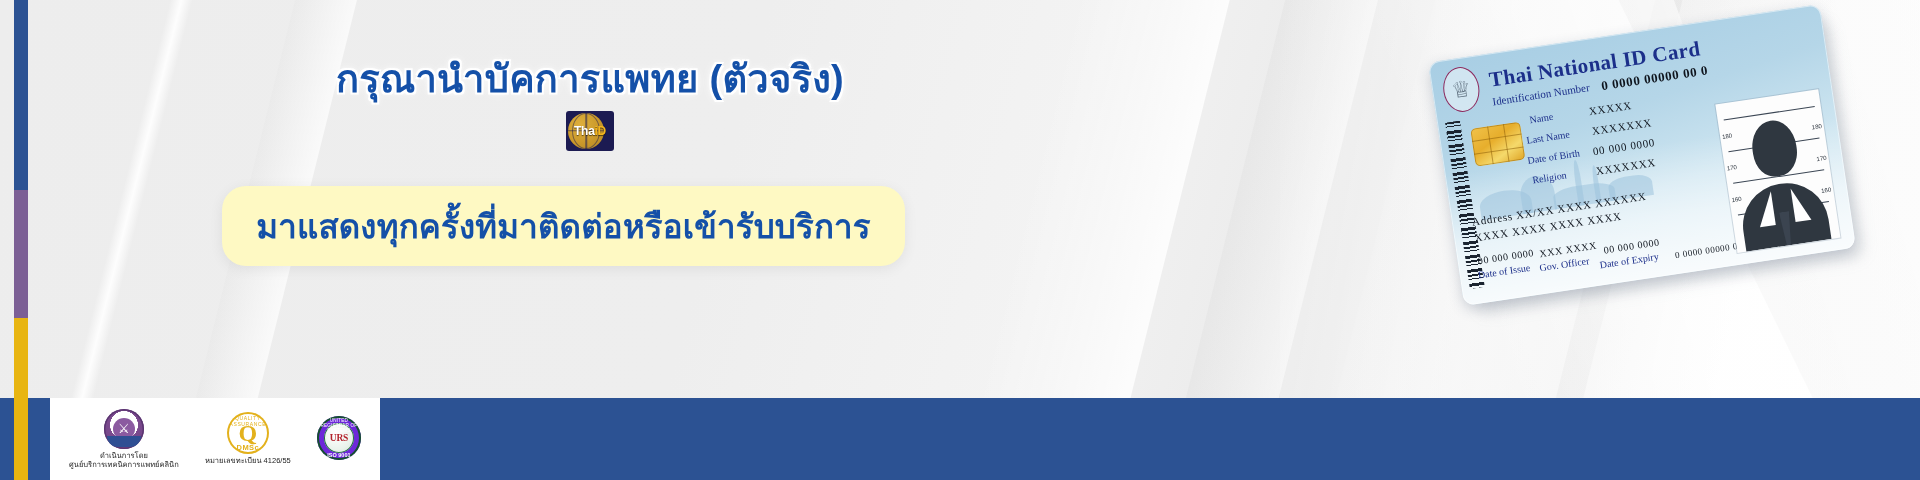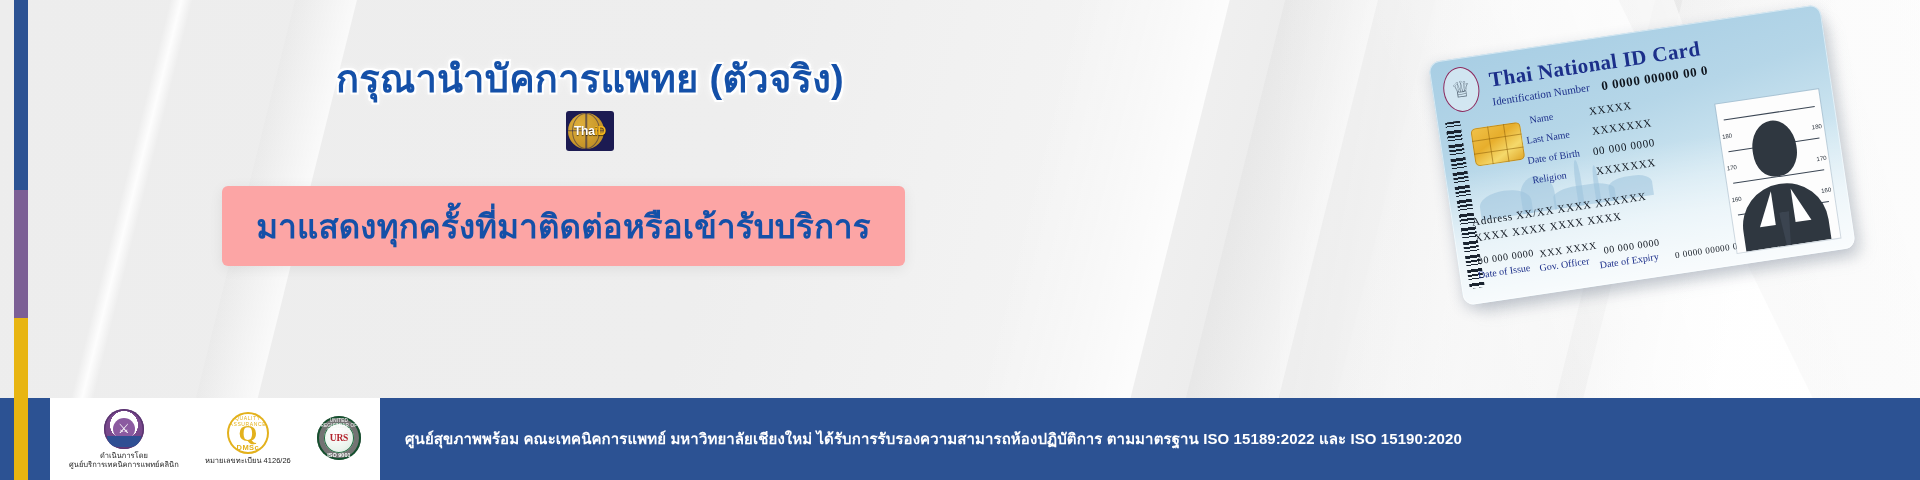--- a/index.html
+++ b/index.html
@@ -75,21 +75,21 @@
   }
   .thaid-text {
     position:relative; z-index:3; font-size:12px; font-weight:bold; letter-spacing:-.3px;
     color:#ffffff; text-shadow:0 1px 1px rgba(0,0,0,.6); white-space:nowrap;
   }
   .thaid-text .d { color:#f5b61e; }
 
   
   .cta-pill {
     position:absolute; left:222px; top:186px; width:683px; height:80px;
-    background:#fca5a5; border-radius:6px; z-index:5;
+    background:#fef9c3; border-radius:24px; z-index:5;
     box-shadow:0 3px 14px rgba(0,0,0,.07);
     display:flex; align-items:center; justify-content:center;
   }
   .cta-text {
     font-size:33px; font-weight:bold; color:#1450a8; letter-spacing:.2px; white-space:nowrap;
   }
 
   
   .card-stage { position:absolute; right:22px; top:10px; width:460px; height:300px; z-index:4; }
   .card-shadow {
@@ -210,21 +210,21 @@
     border-radius:0 0 17px 17px; background:#2f4f93; }
 
   .logo-q { width:42px; height:42px; border-radius:50%; position:relative;
     box-shadow:inset 0 0 0 2px #e3b11c; display:flex; align-items:center; justify-content:center;
     background:#ffffff; }
   .logo-q .qmark { font-size:24px; font-weight:bold; color:#e3b11c; font-family:"Liberation Serif",serif; line-height:1; }
   .logo-q .qtop { position:absolute; top:3px; left:0; width:100%; text-align:center; font-size:5px; color:#e3b11c; letter-spacing:.6px; }
   .logo-q .qbot { position:absolute; bottom:2px; left:0; width:100%; text-align:center; font-size:7.5px; font-weight:bold; color:#e3b11c; letter-spacing:.4px; }
 
   .logo-urs { width:44px; height:44px; border-radius:50%; position:relative;
-    background:#737373; box-shadow:inset 0 0 0 2px #14502e; display:flex; align-items:center; justify-content:center; }
+    background:#6d28d9; box-shadow:inset 0 0 0 2px #14502e; display:flex; align-items:center; justify-content:center; }
   .logo-urs .globe { width:30px; height:30px; border-radius:50%;
     background:radial-gradient(circle at 40% 35%,#ffffff 0%,#eaf3ec 60%,#cfe0d4 100%);
     box-shadow:inset 0 0 0 1px #1f6b3f; display:flex; align-items:center; justify-content:center; }
   .logo-urs .ursword { font-size:9.5px; font-weight:bold; color:#b3232c; font-family:"Liberation Serif",serif; letter-spacing:-.3px; }
   .logo-urs .toptext { position:absolute; top:2px; left:0; width:100%; text-align:center; font-size:4.6px; color:#ffffff; letter-spacing:.2px; }
   .logo-urs .bottext { position:absolute; bottom:2px; left:0; width:100%; text-align:center; font-size:5.5px; font-weight:bold; color:#ffffff; }
 </style>
 </head>
 <body>
 
@@ -333,34 +333,33 @@
         <div class="logo-cap">ดำเนินการโดย
 ศูนย์บริการเทคนิคการแพทย์คลินิก</div>
       </div>
 
       <div class="logo-item">
         <div class="logo-q">
           <div class="qtop">QUALITY   ASSURANCE</div>
           <div class="qmark">Q</div>
           <div class="qbot">DMSc</div>
         </div>
-        <div class="logo-cap">หมายเลขทะเบียน 4126/26</div>
+        <div class="logo-cap">หมายเลขทะเบียน 4126/55</div>
       </div>
 
       <div class="logo-item">
         <div class="logo-urs">
           <div class="toptext">UNITED REGISTRAR OF SYSTEMS</div>
           <div class="globe">
               <span class="ursword">URS</span>
             </div>
           <div class="bottext">ISO 9001</div>
         </div>
         <div class="logo-cap"></div>
       </div>
 
     </div>
 
     <div class="footer-navy">
-      <div class="footer-line">ศูนย์สุขภาพพร้อม  คณะเทคนิคการแพทย์  มหาวิทยาลัยเชียงใหม่  ได้รับการรับรองความสามารถห้องปฏิบัติการ  ตามมาตรฐาน ISO 15189:2022 และ ISO 15190:2020</div>
     </div>
   </div>
 
 </div>
 
 </body></html>

